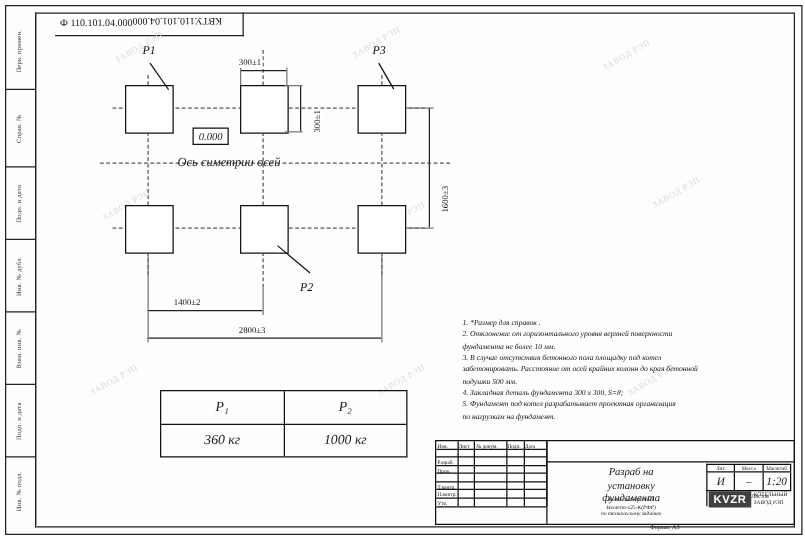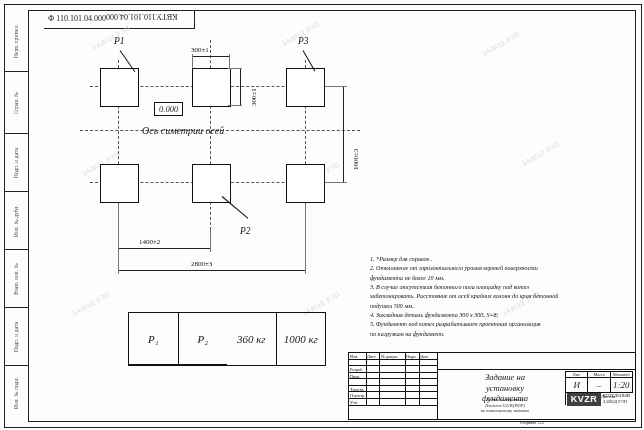--- a/index.html
+++ b/index.html
@@ -25,21 +25,21 @@
   .dimtxt{position:absolute;font-size:7px;color:#111;background:#fff;padding:0 1px;white-space:nowrap;}
   .dimtxtv{position:absolute;font-size:7px;color:#111;background:#fff;white-space:nowrap;transform:rotate(-90deg);transform-origin:left top;}
   .lbl{position:absolute;font-size:9.5px;font-style:italic;color:#111;white-space:nowrap;}
   .zbox{position:absolute;border:1px solid #111;padding:1px 4px;font-size:8.5px;font-style:italic;background:#fff;}
   .leader{position:absolute;border-top:1px solid #111;height:0;transform-origin:left center;}
   .axistxt{position:absolute;font-size:10px;font-style:italic;white-space:nowrap;}
   
   .notes{position:absolute;left:370px;top:255px;width:254px;font-size:6.1px;line-height:1.45;color:#111;font-style:italic;}
   .notes div{margin-bottom:.5px;}
   
-  .wtable{position:absolute;left:128px;top:312px;width:196px;height:52px;border:1px solid #111;display:flex;flex-direction:row;}
+  .wtable{position:absolute;left:128px;top:312px;width:196px;height:52px;border:1px solid #111;display:flex;flex-direction:column;}
   .wtable .r{display:flex;flex:1;}
   .wtable .c{flex:1;border-right:1px solid #111;display:flex;align-items:center;justify-content:center;font-size:11px;font-style:italic;}
   .wtable .c:last-child{border-right:none;}
   .wtable .r:first-child{border-bottom:1px solid #111;}
   
   .stamp{position:absolute;left:348px;top:352px;width:286px;height:66px;border:1.2px solid #111;}
   .stampgridL{position:absolute;left:0;top:0;width:88px;height:52px;}
   .sgrow{position:absolute;left:0;width:88px;height:6.5px;border-bottom:.6px solid #111;box-sizing:border-box;}
   .sgcol{position:absolute;top:0;height:52px;border-right:.6px solid #111;width:0;}
   .sg-h{position:absolute;font-size:4.2px;color:#111;white-space:nowrap;}
@@ -229,21 +229,21 @@
       <div class="sg-h" style="left:1px;top:40px;">Н.контр.</div>
       <div class="sg-h" style="left:1px;top:46.5px;">Утв.</div>
     </div>
 
     <div class="sep" style="left:88px;top:0;width:.8px;height:66px;"></div>
     <div class="sep" style="left:88px;top:16px;width:198px;height:.8px;"></div>
     <div class="sep" style="left:0;top:52px;width:88px;height:.8px;"></div>
 
 
     <div class="stitle">
-      <div>Задание на</div>
+      <div>Разраб на</div>
       <div>установку</div>
       <div>фундамента</div>
     </div>
 
     <div class="rightcells">
       <div class="rc-top">
         <div>Лит.</div>
         <div>Масса</div>
         <div>Масштаб</div>
       </div>

